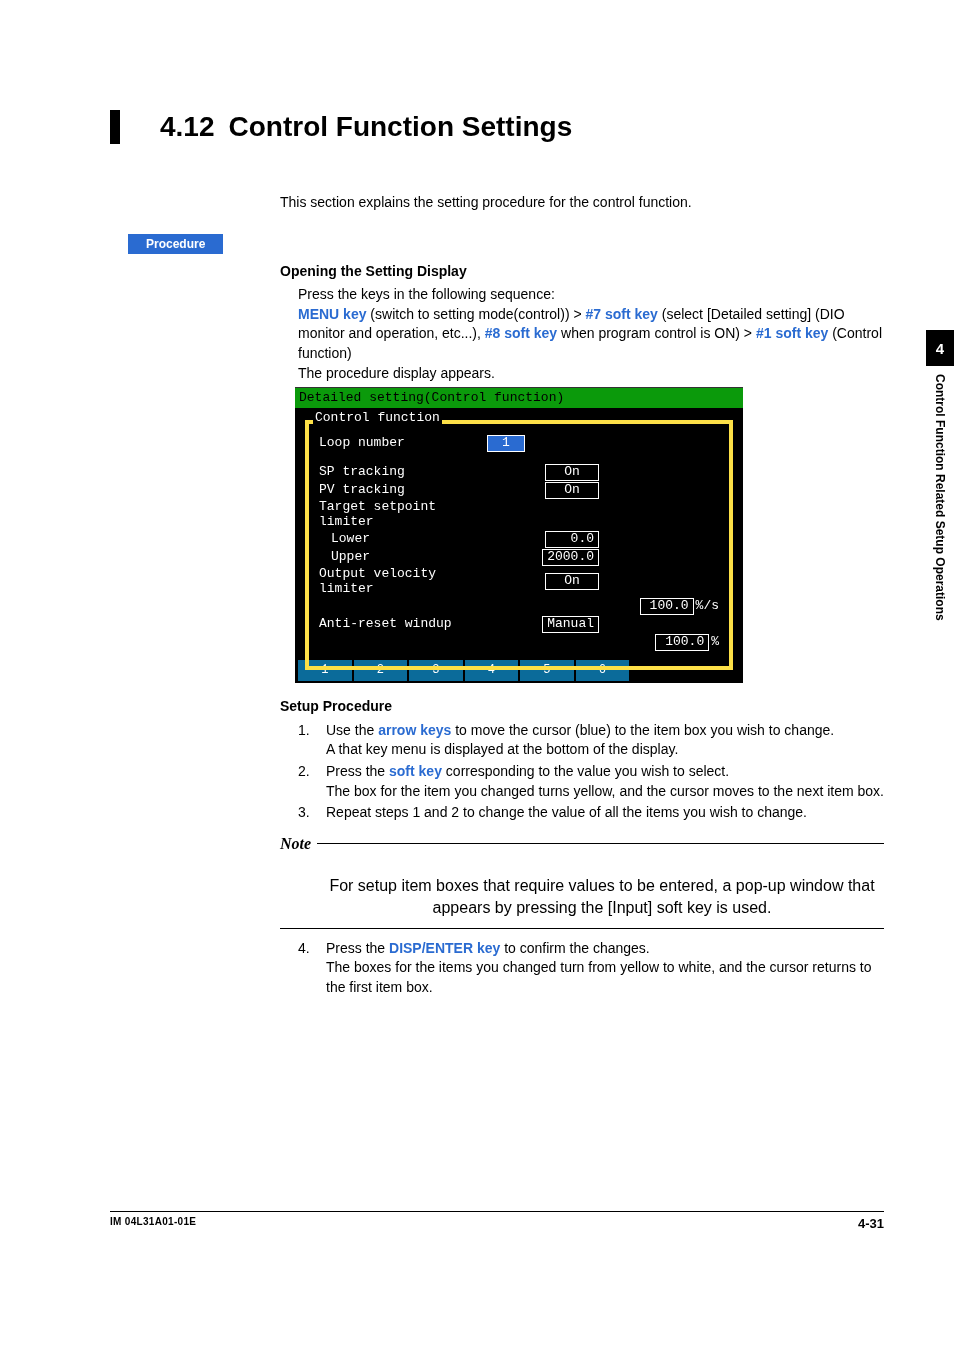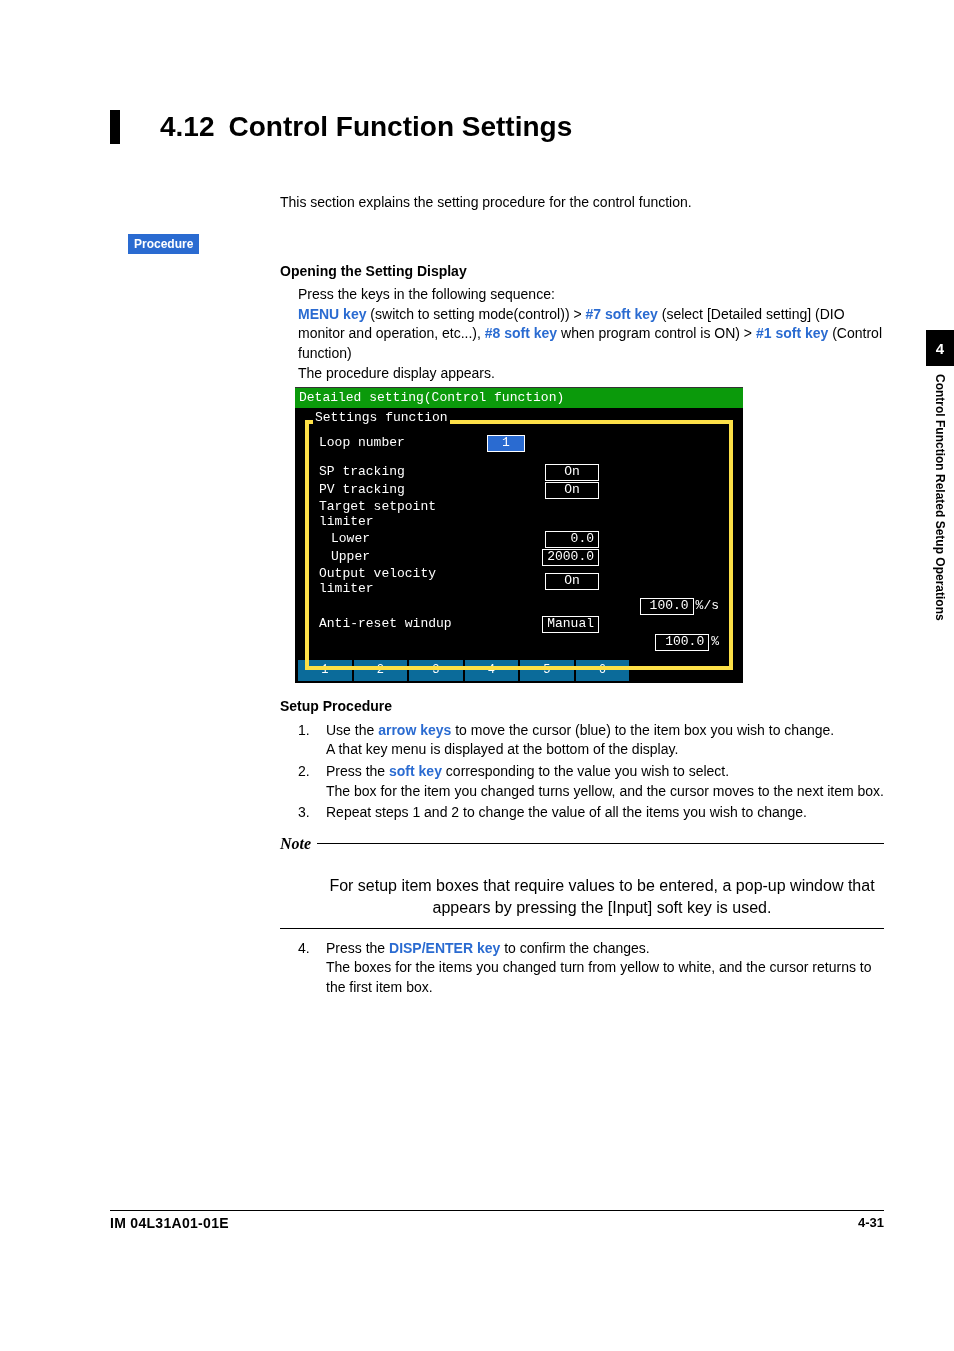--- a/index.html
+++ b/index.html
@@ -35,38 +35,38 @@
     font-weight: bold;
     line-height: 1.2;
   }
   .sec-num { margin-right: 14px; }
   .intro { margin-left: 170px; font-size: 14px; margin-bottom: 24px; }
   .proc-label {
     background: #2a6bd1;
     color: #fff;
     font-size: 12px;
     font-weight: bold;
-    padding: 3px 6px;
+    padding: 3px 18px;
     display: inline-block;
     margin-left: 18px;
   }
   .body-col { margin-left: 170px; font-size: 14px; line-height: 1.4; }
   .sub-h { font-weight: bold; margin-top: 8px; margin-bottom: 4px; }
   .indent { margin-left: 18px; }
   .blue { color: #2a6bd1; font-weight: bold; }
   
   .panel {
     width: 448px;
     margin-top: 4px;
     margin-left: -3px;
     border-top: 1px solid #333;
   }
   .panel-header {
     background: #0b9a0b;
-    color: #ffffff;
+    color: #000000;
     font-family: "Lucida Console","Courier New",monospace;
     font-size: 13px;
     padding: 1px 4px;
     letter-spacing: 0px;
   }
   .panel-body {
     background: #000;
     color: #fff;
     font-family: "Lucida Console","Courier New",monospace;
     font-size: 13px;
@@ -166,21 +166,21 @@
     position: absolute;
     bottom: 120px;
     left: 110px;
     right: 70px;
     border-top: 1px solid #000;
     padding-top: 4px;
     display: flex;
     justify-content: space-between;
     font-size: 11px;
   }
-  .footer .doc { font-weight: bold; letter-spacing: 0.3px; font-size:14px;}
+  .footer .doc { font-weight: bold; letter-spacing: 0.3px; font-size:10px;}
   .footer .pg { font-weight: bold; font-size: 13px; margin-left: 17px; }
 </style>
 </head>
 <body>
 
 <div class="page">
 
   <div class="section-heading">
     <div class="section-bar"></div>
     <div class="section-title">
@@ -197,21 +197,21 @@
     <div class="indent">Press the keys in the following sequence:</div>
     <div class="indent">
       <span class="blue">MENU key</span><span> (switch to setting mode(control)) &gt; </span><span class="blue">#7 soft key</span><span> (select [Detailed setting] (DIO monitor and operation, etc...), </span><span class="blue">#8 soft key</span><span> when program control is ON) &gt; </span><span class="blue">#1 soft key</span><span> (Control function)</span>
     </div>
     <div class="indent">The procedure display appears.</div>
 
     <div class="indent">
       <div class="panel">
         <div class="panel-header">Detailed setting(Control function)</div>
         <div class="panel-body">
-          <div class="fieldset-label">Settings function</div>
+          <div class="fieldset-label">Control function</div>
           <div class="fieldset-border">
             <div class="row">
               <span class="lbl">Loop number</span>
               <span class="val-box sel" style="margin-left:0; margin-right:0; min-width:28px;">1</span>
             </div>
             <div style="height:10px"></div>
             <div id="panel-rows">
                 <div class="row">
                   <span class="lbl">SP tracking</span>
                   <span class="val-box on">On</span>

